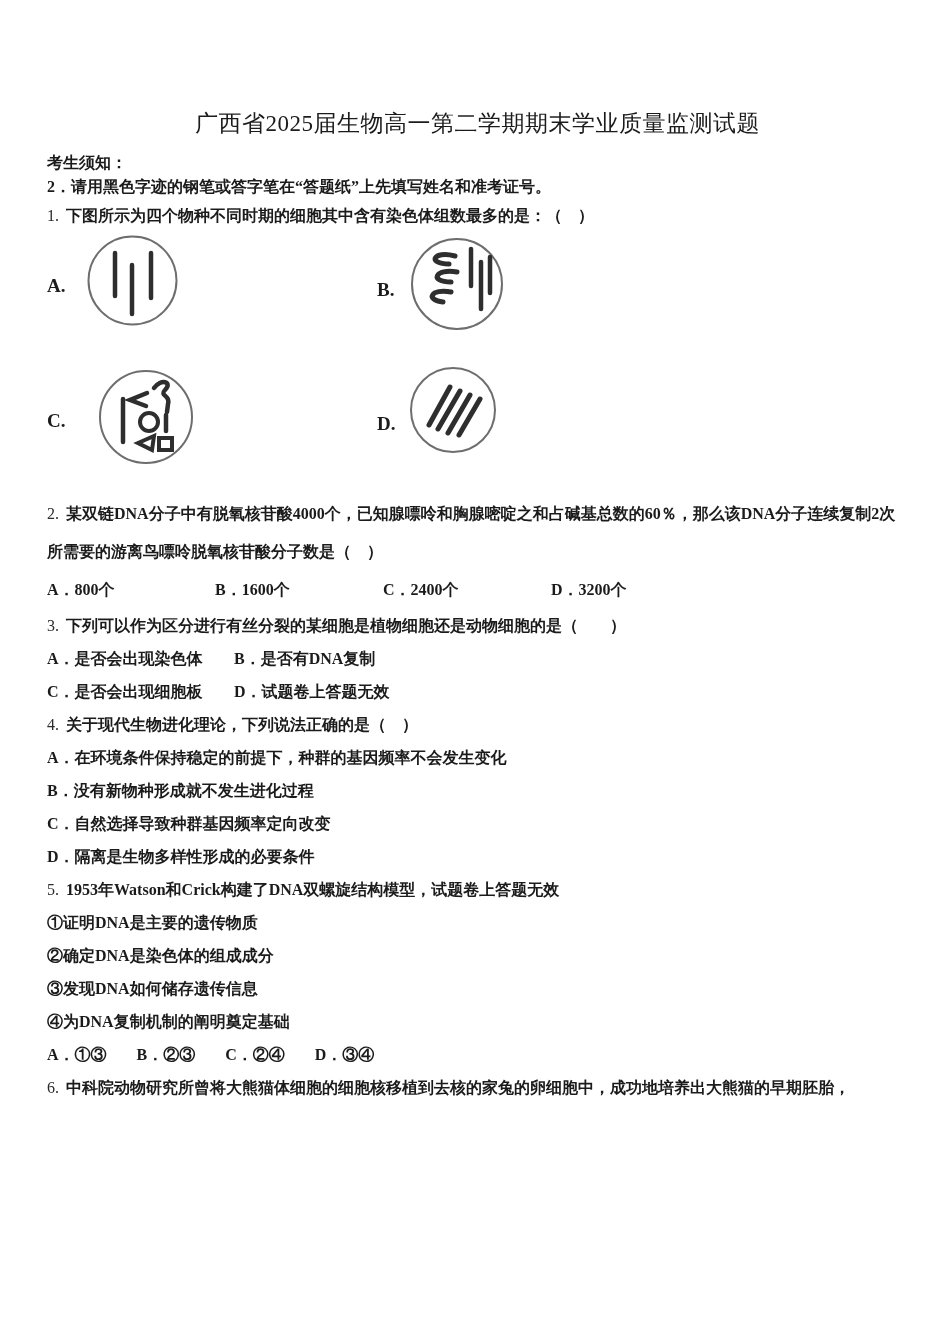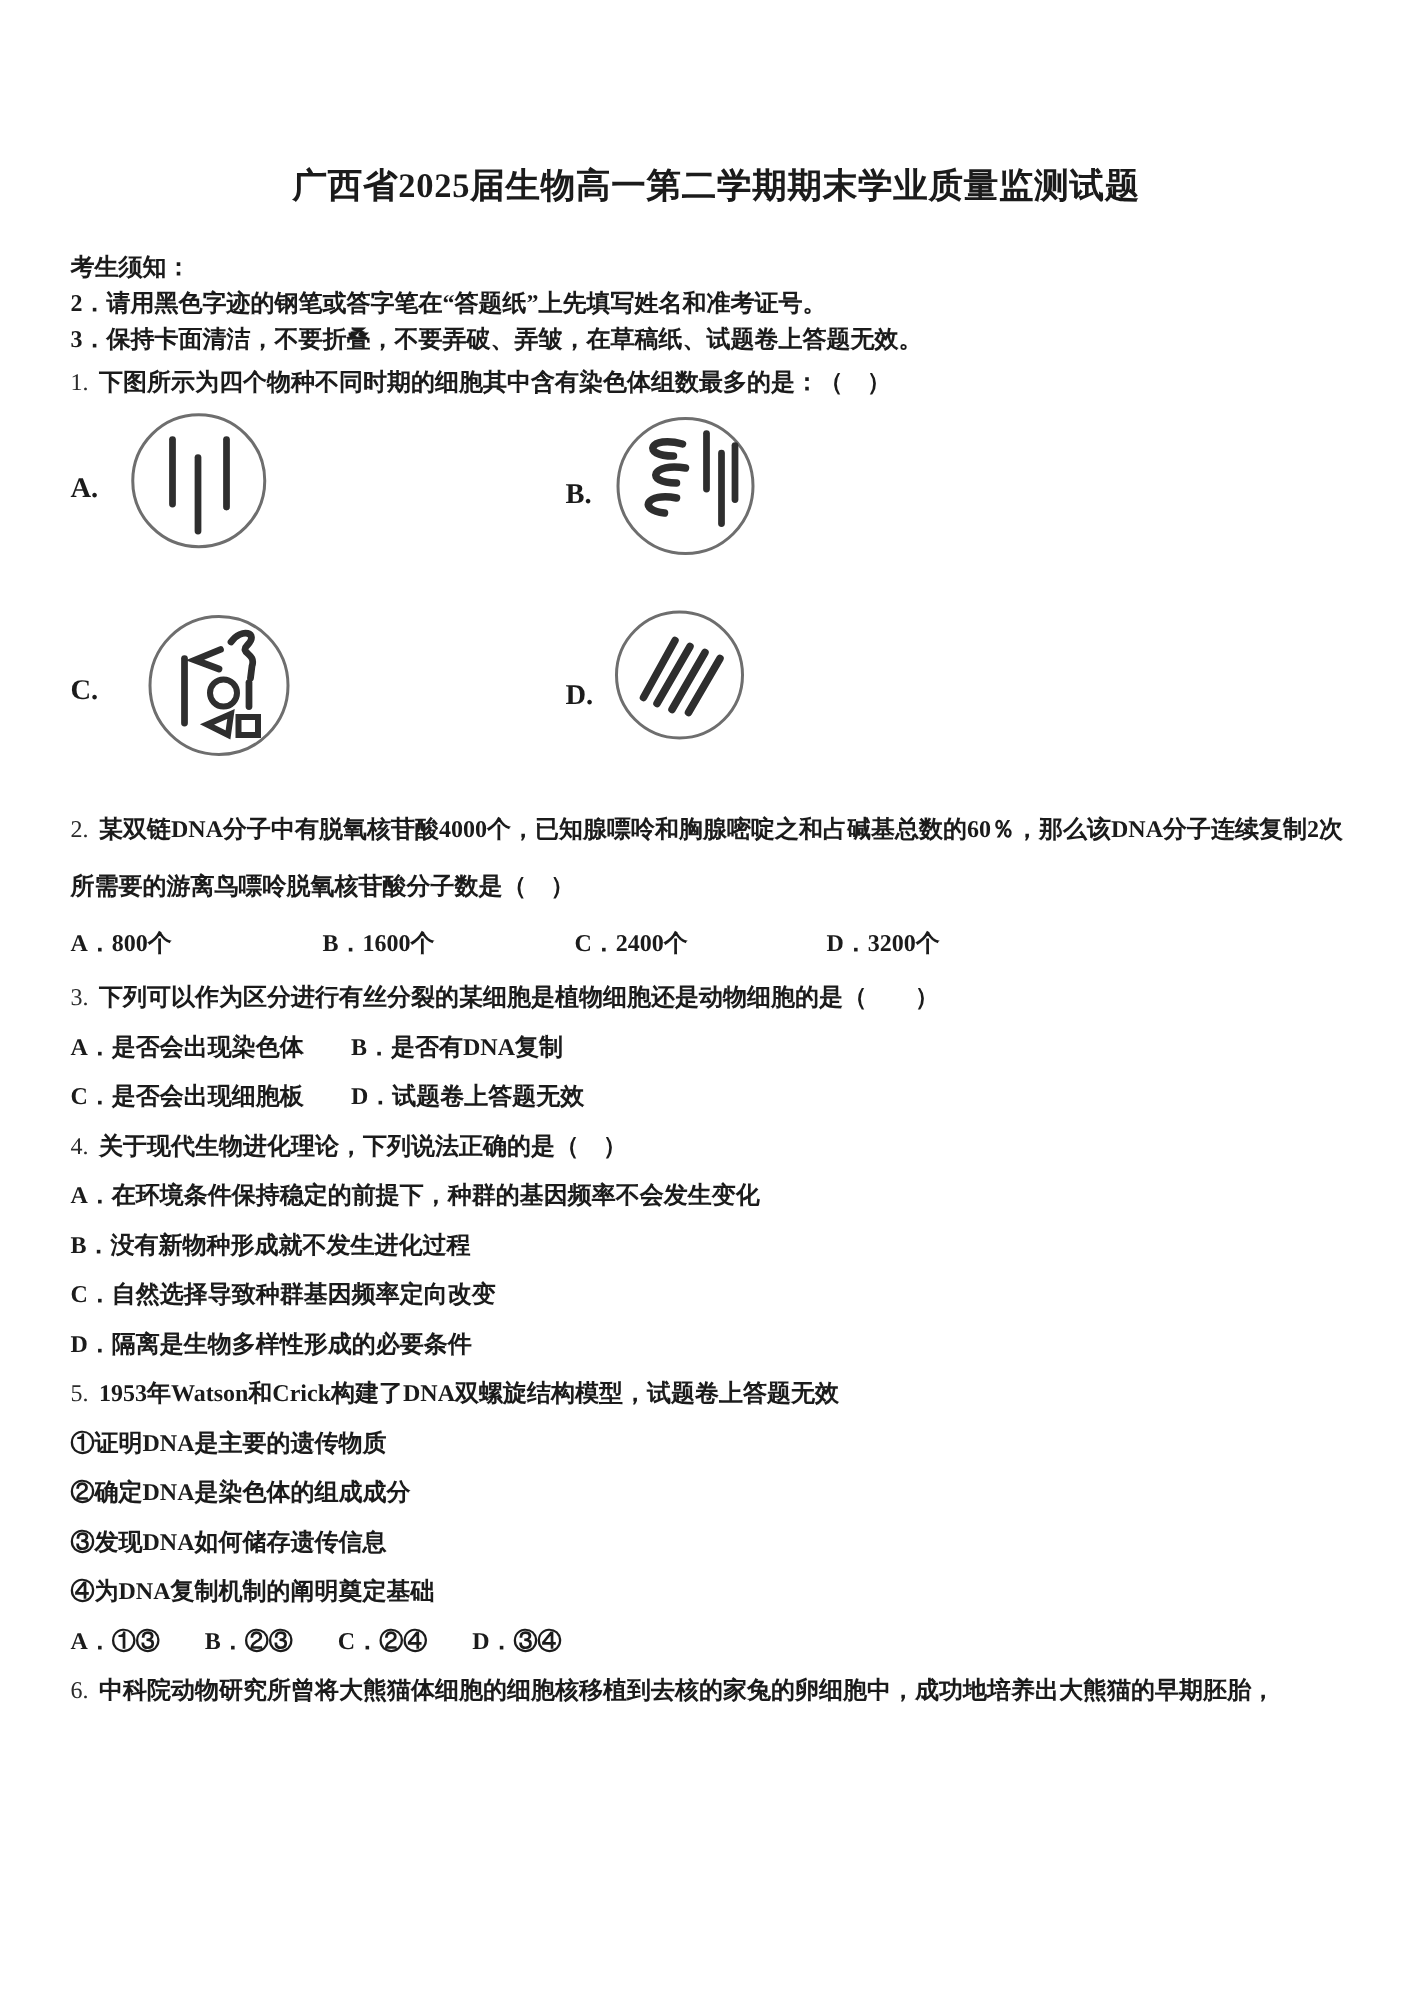--- a/index.html
+++ b/index.html
@@ -9,24 +9,24 @@
     box-sizing:border-box;
     background:#ffffff;
     color:#1b1b1b;
     padding:108px 42px 0 47px;
     overflow:hidden;
     font-family:"Liberation Serif","DejaVu Serif",serif;
   }
   .cn{font-family:"Liberation Serif","DejaVu Serif",serif;font-weight:700;}
   .title{
     margin:0;font-size:23px;line-height:31px;text-align:center;
-    font-weight:700;letter-spacing:0.5px;
+    font-weight:400;letter-spacing:0.5px;
   }
   .notice{font-size:16px;line-height:24px;}
-  .notice-heading{margin-top:28px;}
+  .notice-heading{margin-top:12px;}
   .section-heading{font-size:17px;line-height:26px;margin-top:30px;font-weight:700;}
   .qnum{font-weight:400;font-family:"Liberation Serif","DejaVu Serif",serif;margin-right:7px;color:#2b2b2b;}
   .q1-stem{font-size:16px;line-height:26px;margin-top:4px;}
   .diagram-area{position:relative;height:252px;}
   .opt-label{position:absolute;font-size:19px;font-weight:700;}
   .cell{position:absolute;}
   .membrane{fill:none;stroke:#6e6e6e;stroke-width:2;}
   .chr{stroke:#2e2e2e;stroke-width:4.5;stroke-linecap:round;fill:none;}
   .chr-thick{stroke:#2e2e2e;stroke-width:5;stroke-linecap:round;fill:none;}
   .q2{margin-top:14px;font-size:16px;line-height:38px;}
@@ -38,21 +38,20 @@
 </head>
 <body>
 
 <div class="page">
 
   <h1 class="title cn">广西省2025届生物高一第二学期期末学业质量监测试题</h1>
 
   <div class="notice">
     <div class="notice-heading cn">考生须知：</div>
     <div class="notice-item cn">2．请用黑色字迹的钢笔或答字笔在“答题纸”上先填写姓名和准考证号。</div>
-    <div class="notice-item cn">3．保持卡面清洁，不要折叠，不要弄破、弄皱，在草稿纸、试题卷上答题无效。</div>
   </div>
 
 
   <div class="q1-stem">
     <span class="qnum">1.</span><span class="cn">下图所示为四个物种不同时期的细胞其中含有染色体组数最多的是：（　）</span>
   </div>
 
   <div class="diagram-area">
 
     <span class="opt-label" style="left:0;top:46px">A.</span>

